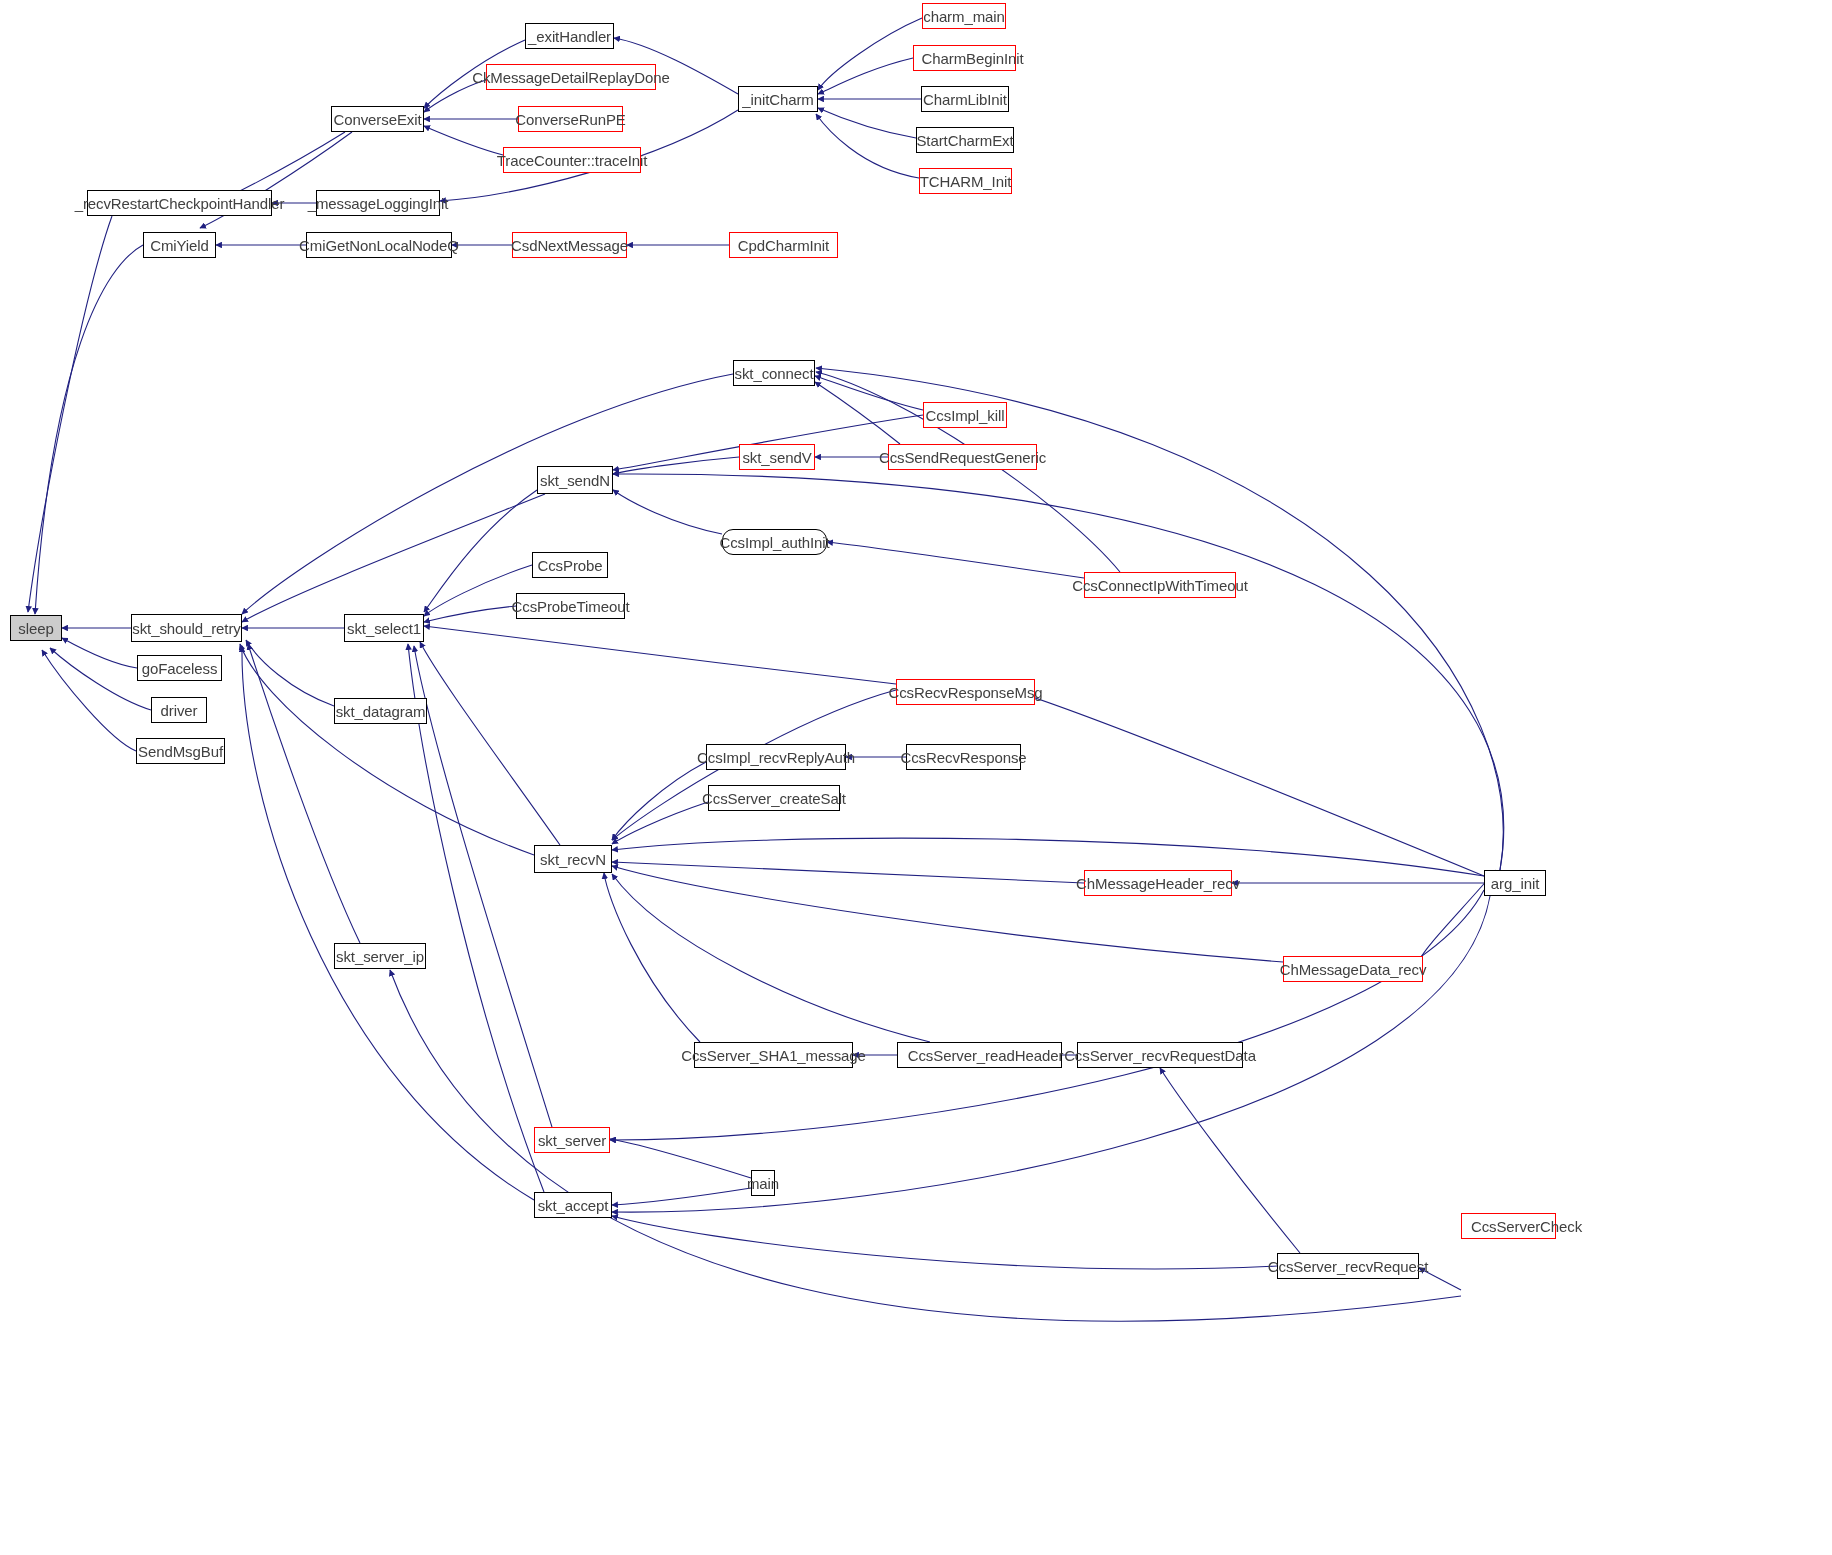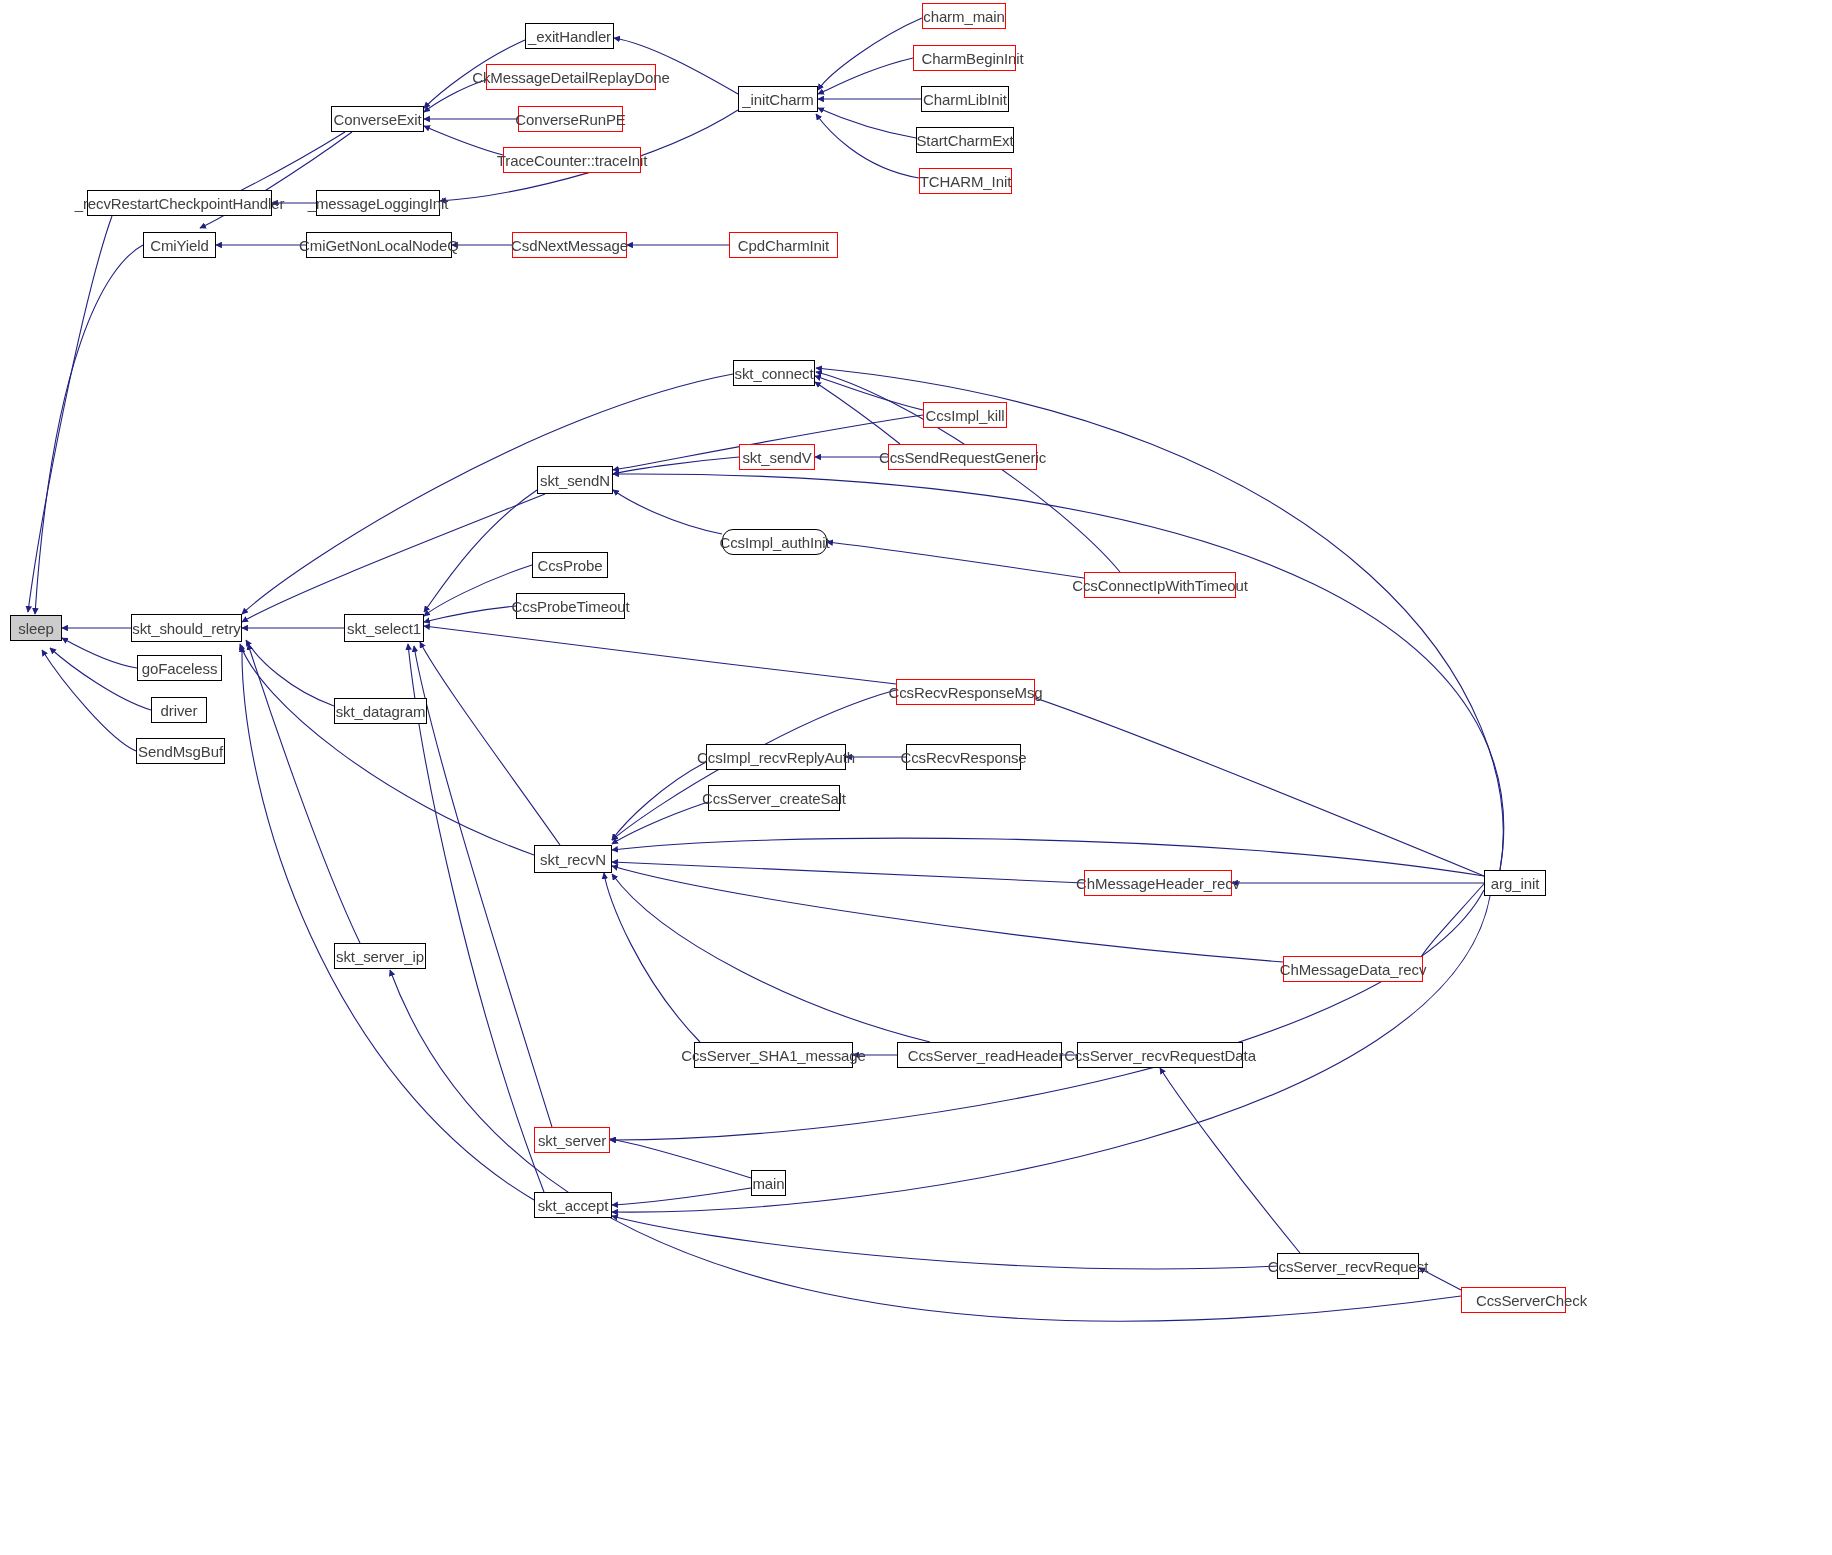--- a/index.html
+++ b/index.html
@@ -263,26 +263,26 @@
       </div>
       <div class="node" style="left: 897px; top: 1042px; width: 165px; height: 26px; padding-left: 12px;">
         <span class="node-label">CcsServer_readHeader</span>
       </div>
       <div class="node" style="left: 1077px; top: 1042px; width: 166px; height: 26px;">
         <span class="node-label">CcsServer_recvRequestData</span>
       </div>
       <div class="node red" style="left: 534px; top: 1127px; width: 76px; height: 26px;">
         <span class="node-label">skt_server</span>
       </div>
-      <div class="node" style="left: 751px; top: 1170px; width: 35px; height: 26px; justify-content: center;">
+      <div class="node" style="left: 751px; top: 1170px; width: 24px; height: 26px; justify-content: center;">
         <span class="node-label">main</span>
       </div>
       <div class="node" style="left: 534px; top: 1192px; width: 78px; height: 26px;">
         <span class="node-label">skt_accept</span>
       </div>
       <div class="node" style="left: 1277px; top: 1253px; width: 142px; height: 26px;">
         <span class="node-label">CcsServer_recvRequest</span>
       </div>
-      <div class="node red" style="left: 1461px; top: 1287px; width: 105px; height: 26px; padding-left: 36px;">
+      <div class="node red" style="left: 1461px; top: 1213px; width: 95px; height: 26px; padding-left: 36px;">
         <span class="node-label">CcsServerCheck</span>
       </div>
     </div>
 </div>
 
 </body></html>

